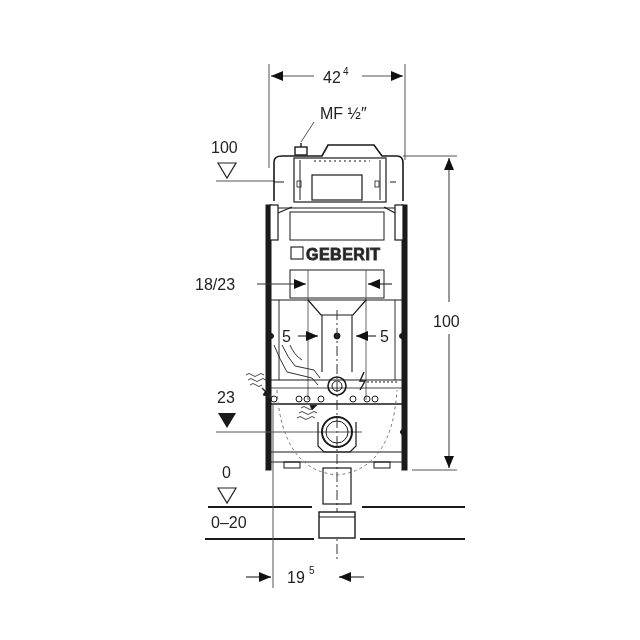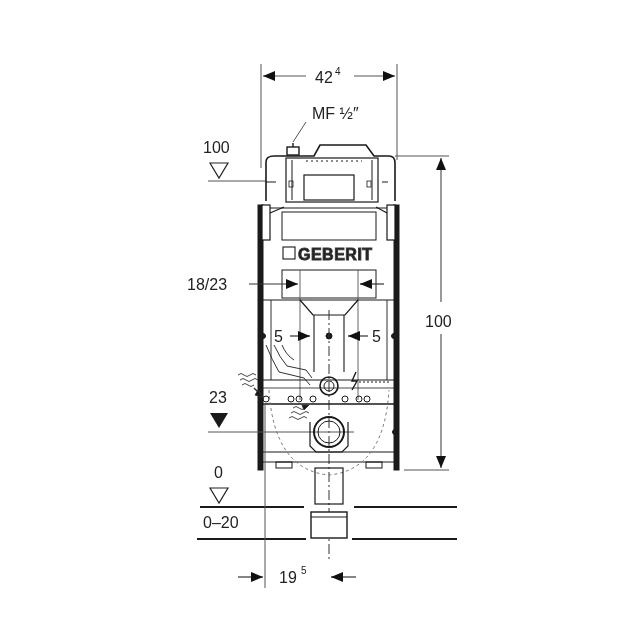--- a/index.html
+++ b/index.html
@@ -1,17 +1,17 @@
 <!DOCTYPE html>
 <html><head>
 <meta charset="utf-8">
 <style>
   html, body { margin:0; padding:0; background:#ffffff; }
   body { width:640px; height:640px; overflow:hidden; font-family:"Liberation Sans", sans-serif; }
-  #canvas { position:absolute; left:4px; top:0; width:560px; height:640px; }
+  #canvas { position:absolute; left:12px; top:0; width:560px; height:640px; }
   svg text { font-family:"Liberation Sans", sans-serif; fill:#222; }
   .lbl { font-size:16px; }
   .sup { font-size:10px; }
 </style>
 </head>
 <body>
 
 <div id="canvas">
 <svg width="640" height="640" viewBox="0 0 640 640" xmlns="http://www.w3.org/2000/svg">
   <defs>

